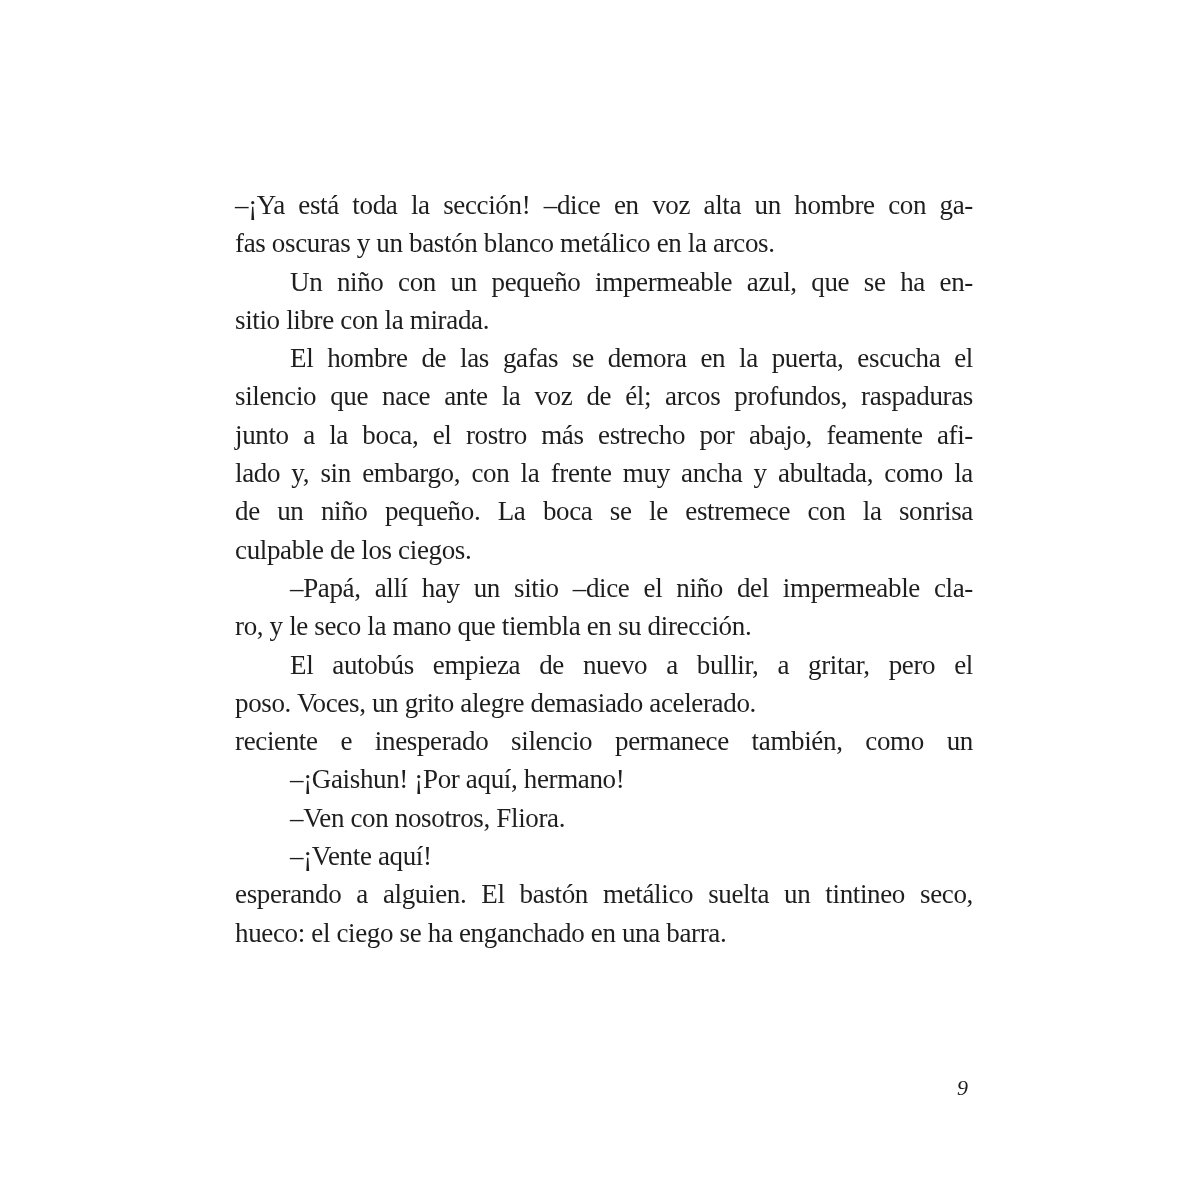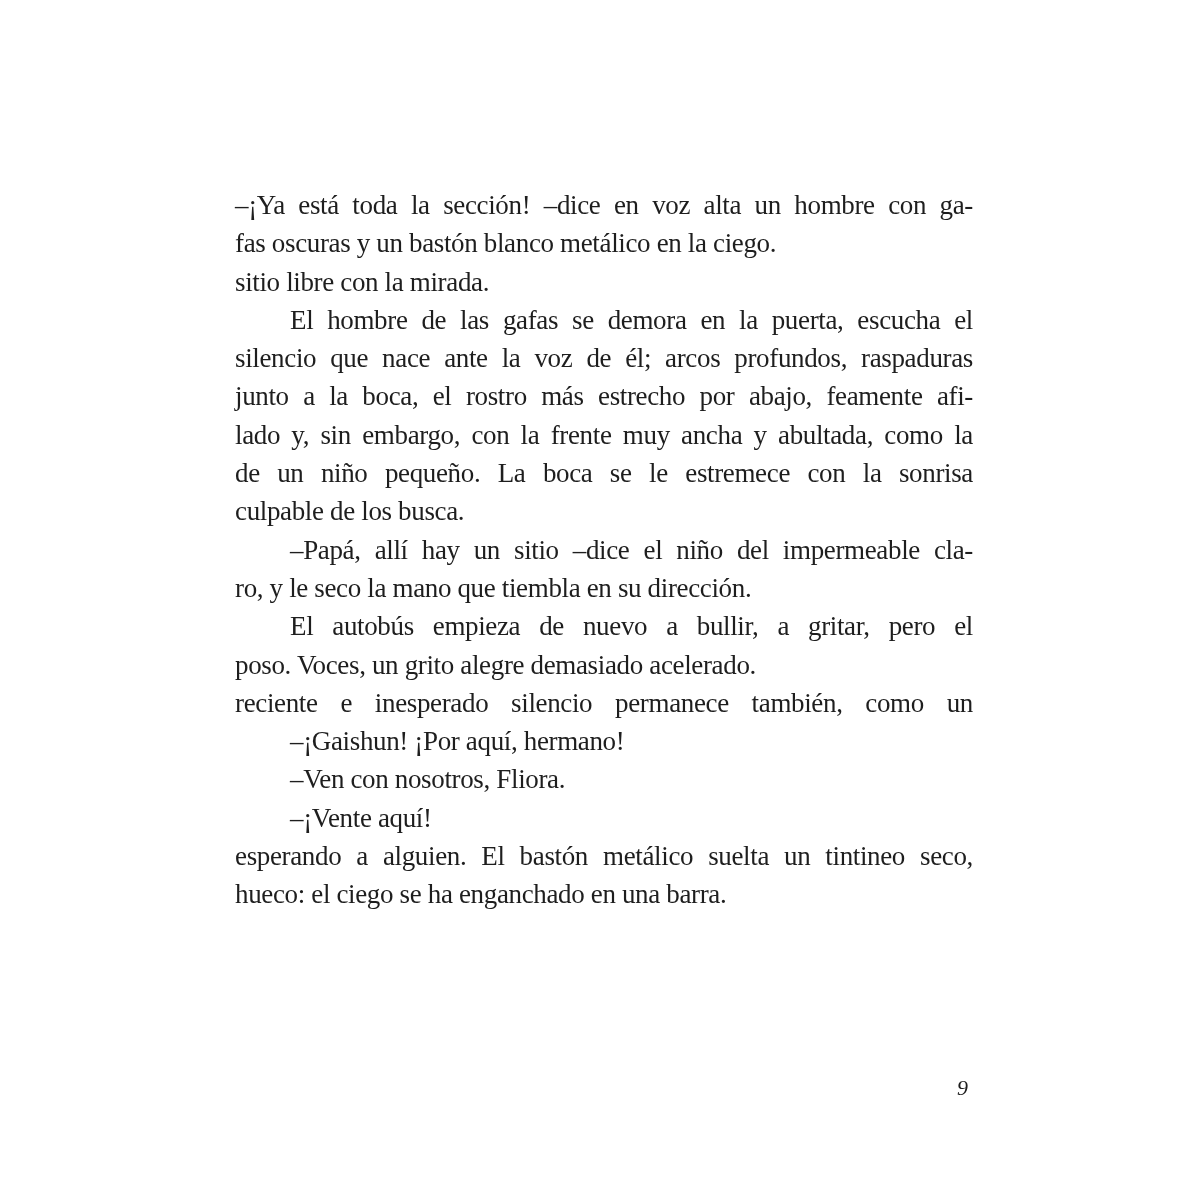--- a/index.html
+++ b/index.html
@@ -26,28 +26,29 @@
     font-family: "Liberation Serif", "DejaVu Serif", serif;
     font-style: italic; font-size: 22px; color: #1e1e1e;
   }
 </style>
 </head>
 <body>
 
 <div class="page">
   <div class="text-block" id="text-block">
       <span class="line">–¡Ya está toda la sección! –dice en voz alta un hombre con ga-</span>
-      <span class="line last">fas oscuras y un bastón blanco metálico en la ciego.</span>
+      <span class="line last">fas oscuras y un bastón blanco metálico en la arcos.</span>
+      <span class="line indent">Un niño con un pequeño impermeable azul, que se ha en-</span>
       <span class="line last">sitio libre con la mirada.</span>
       <span class="line indent">El hombre de las gafas se demora en la puerta, escucha el</span>
       <span class="line">silencio que nace ante la voz de él; arcos profundos, raspaduras</span>
       <span class="line">junto a la boca, el rostro más estrecho por abajo, feamente afi-</span>
       <span class="line">lado y, sin embargo, con la frente muy ancha y abultada, como la</span>
       <span class="line">de un niño pequeño. La boca se le estremece con la sonrisa</span>
-      <span class="line last">culpable de los busca.</span>
+      <span class="line last">culpable de los ciegos.</span>
       <span class="line indent">–Papá, allí hay un sitio –dice el niño del impermeable cla-</span>
       <span class="line last">ro, y le seco la mano que tiembla en su dirección.</span>
       <span class="line indent">El autobús empieza de nuevo a bullir, a gritar, pero el</span>
       <span class="line last">poso. Voces, un grito alegre demasiado acelerado.</span>
       <span class="line">reciente e inesperado silencio permanece también, como un</span>
       <span class="line indent last">–¡Gaishun! ¡Por aquí, hermano!</span>
       <span class="line indent last">–Ven con nosotros, Fliora.</span>
       <span class="line indent last">–¡Vente aquí!</span>
       <span class="line">esperando a alguien. El bastón metálico suelta un tintineo seco,</span>
       <span class="line last">hueco: el ciego se ha enganchado en una barra.</span>

